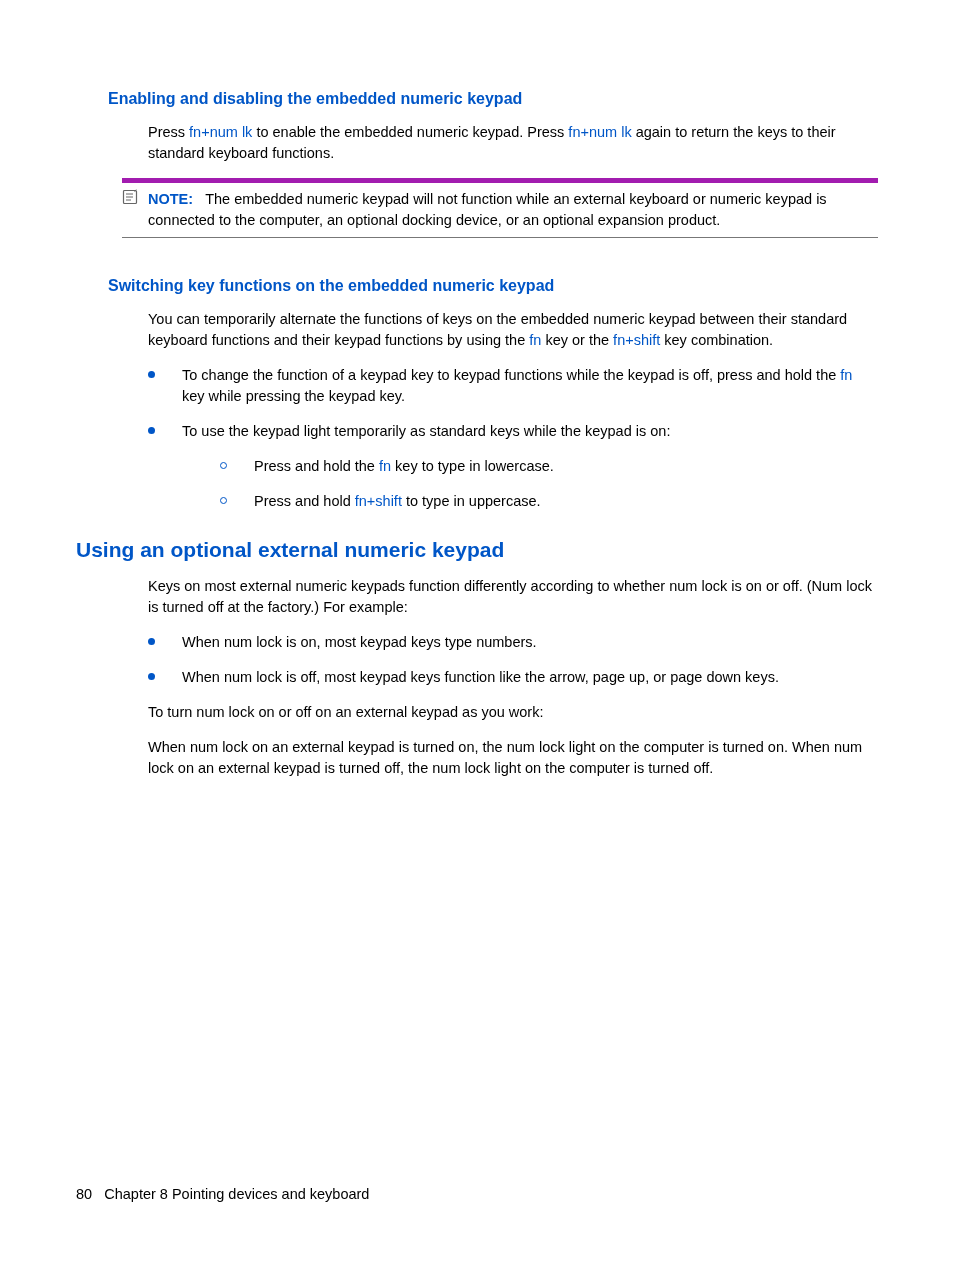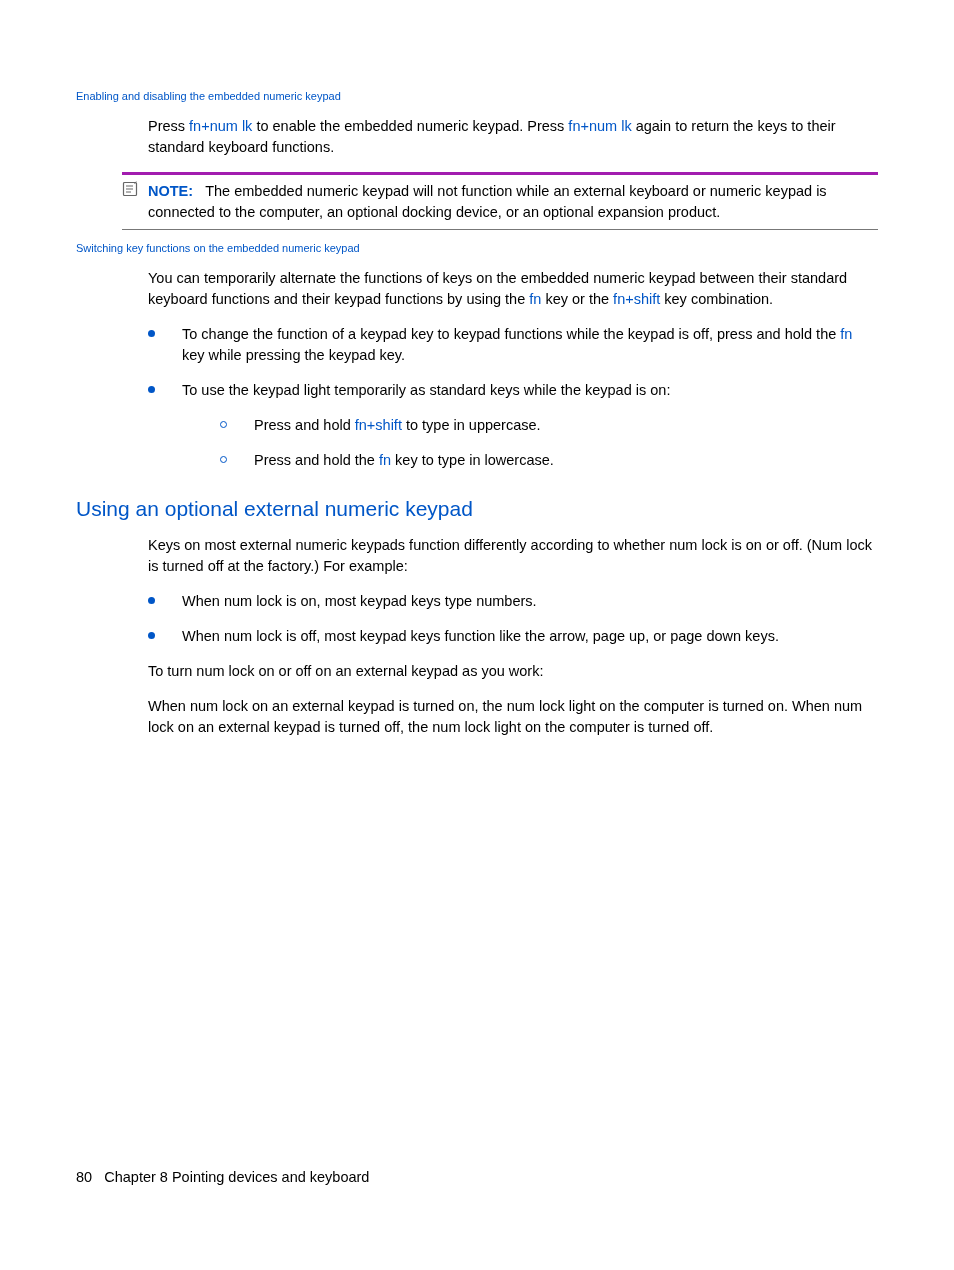--- a/index.html
+++ b/index.html
@@ -9,44 +9,45 @@
     height: 1270px;
     background: #fff;
     color: #000;
     position: relative;
   }
   .page {
     padding: 90px 76px 60px 76px;
   }
   .h3 {
     color: #0056c7;
-    font-weight: normal;
-    font-size: 11px;
-    margin-bottom: 14px;
+    font-weight: bold;
+    font-size: 16px;
+    margin-bottom: 14px;
+    margin-left: 32px;
   }
   .h2 {
     color: #0056c7;
-    font-weight: normal;
+    font-weight: bold;
     font-size: 21px;
     margin-bottom: 14px;
     margin-top: 26px;
   }
   .body-indent {
     margin-left: 72px;
     font-size: 14.5px;
     line-height: 1.45;
     margin-bottom: 14px;
   }
   .key { color: #0056c7; }
   .note-block {
     margin-left: 46px;
-    border-top: 3px solid #a21caf;
+    border-top: 5px solid #a21caf;
     border-bottom: 1px solid #777;
     padding: 6px 0 6px 0;
-    margin-bottom: 12px;
+    margin-bottom: 39px;
     position: relative;
     font-size: 14.5px;
     line-height: 1.45;
   }
   .note-icon {
     position: absolute;
     left: 0;
     top: 6px;
     width: 20px;
   }
@@ -121,21 +122,21 @@
     top: 4px;
     width: 0;
     height: 0;
     border-left: 6px solid transparent;
     border-right: 6px solid transparent;
     border-bottom: 10px solid #0056c7;
   }
   .footer {
     position: absolute;
     left: 76px;
-    bottom: 85px;
+    bottom: 68px;
     font-size: 14.5px;
   }
 </style>
 </head>
 <body>
 
 <div class="page">
 
   <div class="h3">Enabling and disabling the embedded numeric keypad</div>
 
@@ -165,24 +166,24 @@
   </div>
 
   <ul class="bullets">
     <li>
       <span>To change the function of a keypad key to keypad functions while the keypad is off, press and hold the </span><span class="key">fn</span><span> key while pressing the keypad key.</span>
     </li>
     <li>
       <span>To use the keypad light temporarily as standard keys while the keypad is on:</span>
       <ul class="subbullets">
         <li>
-          <span>Press and hold </span><span class="key">fn+shift</span><span> to type in uppercase.</span>
+          <span>Press and hold the </span><span class="key">fn</span><span> key to type in lowercase.</span>
         </li>
         <li>
-          <span>Press and hold the </span><span class="key">fn</span><span> key to type in lowercase.</span>
+          <span>Press and hold </span><span class="key">fn+shift</span><span> to type in uppercase.</span>
         </li>
       </ul>
     </li>
   </ul>
 
   <div class="h2">Using an optional external numeric keypad</div>
 
   <div class="body-indent">Keys on most external numeric keypads function differently according to whether num lock is on or off. (Num lock is turned off at the factory.) For example:</div>
 
   <ul class="bullets">

